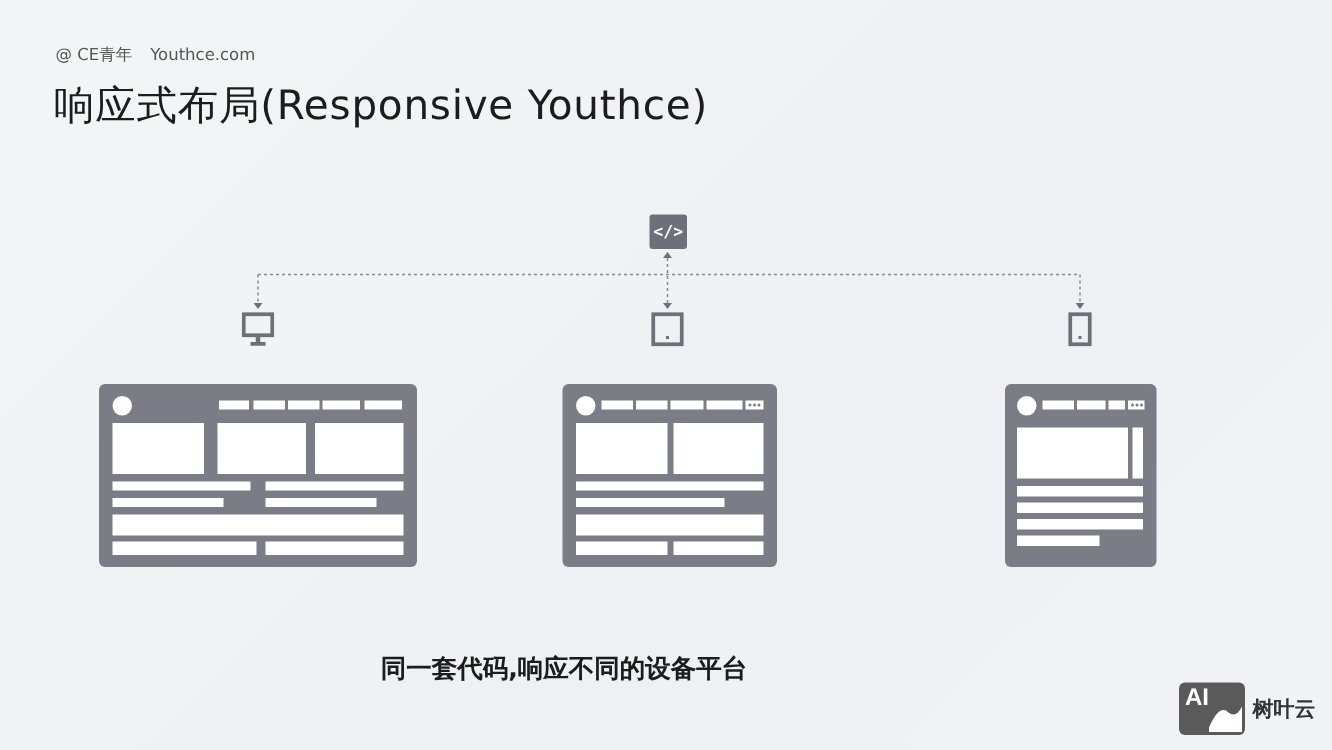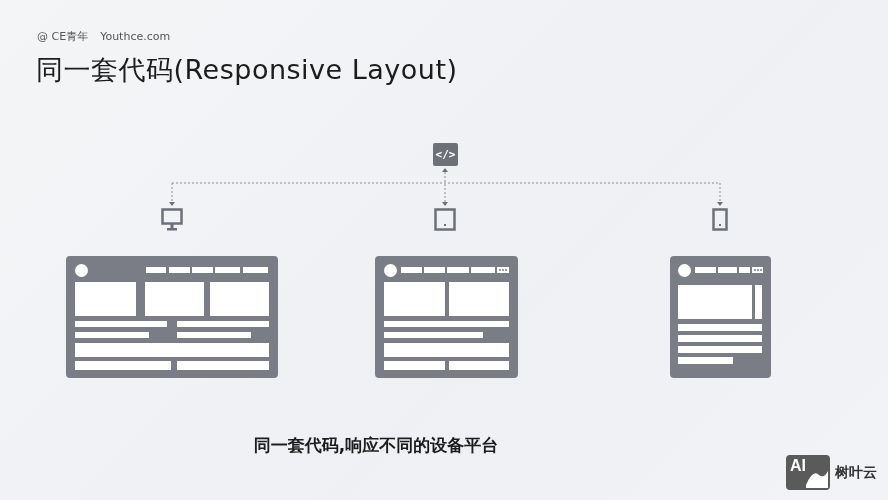--- a/index.html
+++ b/index.html
@@ -53,21 +53,21 @@
   .brand-text { font-size:14px; font-weight:bold; color:#333; }
 </style>
 </head>
 <body>
 
 <div class="credit">
   <span><span>@</span> <span>CE青年</span></span>
   <span>Youthce.com</span>
 </div>
 
-<div class="title">同一套代码(Responsive Layout)</div>
+<div class="title">响应式布局(Responsive Youthce)</div>
 
 <svg class="lines" width="888" height="500">
   <g stroke="#8a8c94" stroke-width="1" stroke-dasharray="2,2" fill="none">
     <line x1="172" y1="183" x2="720" y2="183"></line>
     <line x1="172" y1="183" x2="172" y2="202"></line>
     <line x1="720" y1="183" x2="720" y2="202"></line>
     <line x1="445" y1="172" x2="445" y2="202"></line>
   </g>
   <g fill="#6e7079">
     <polygon points="169,202 175,202 172,206"></polygon>

